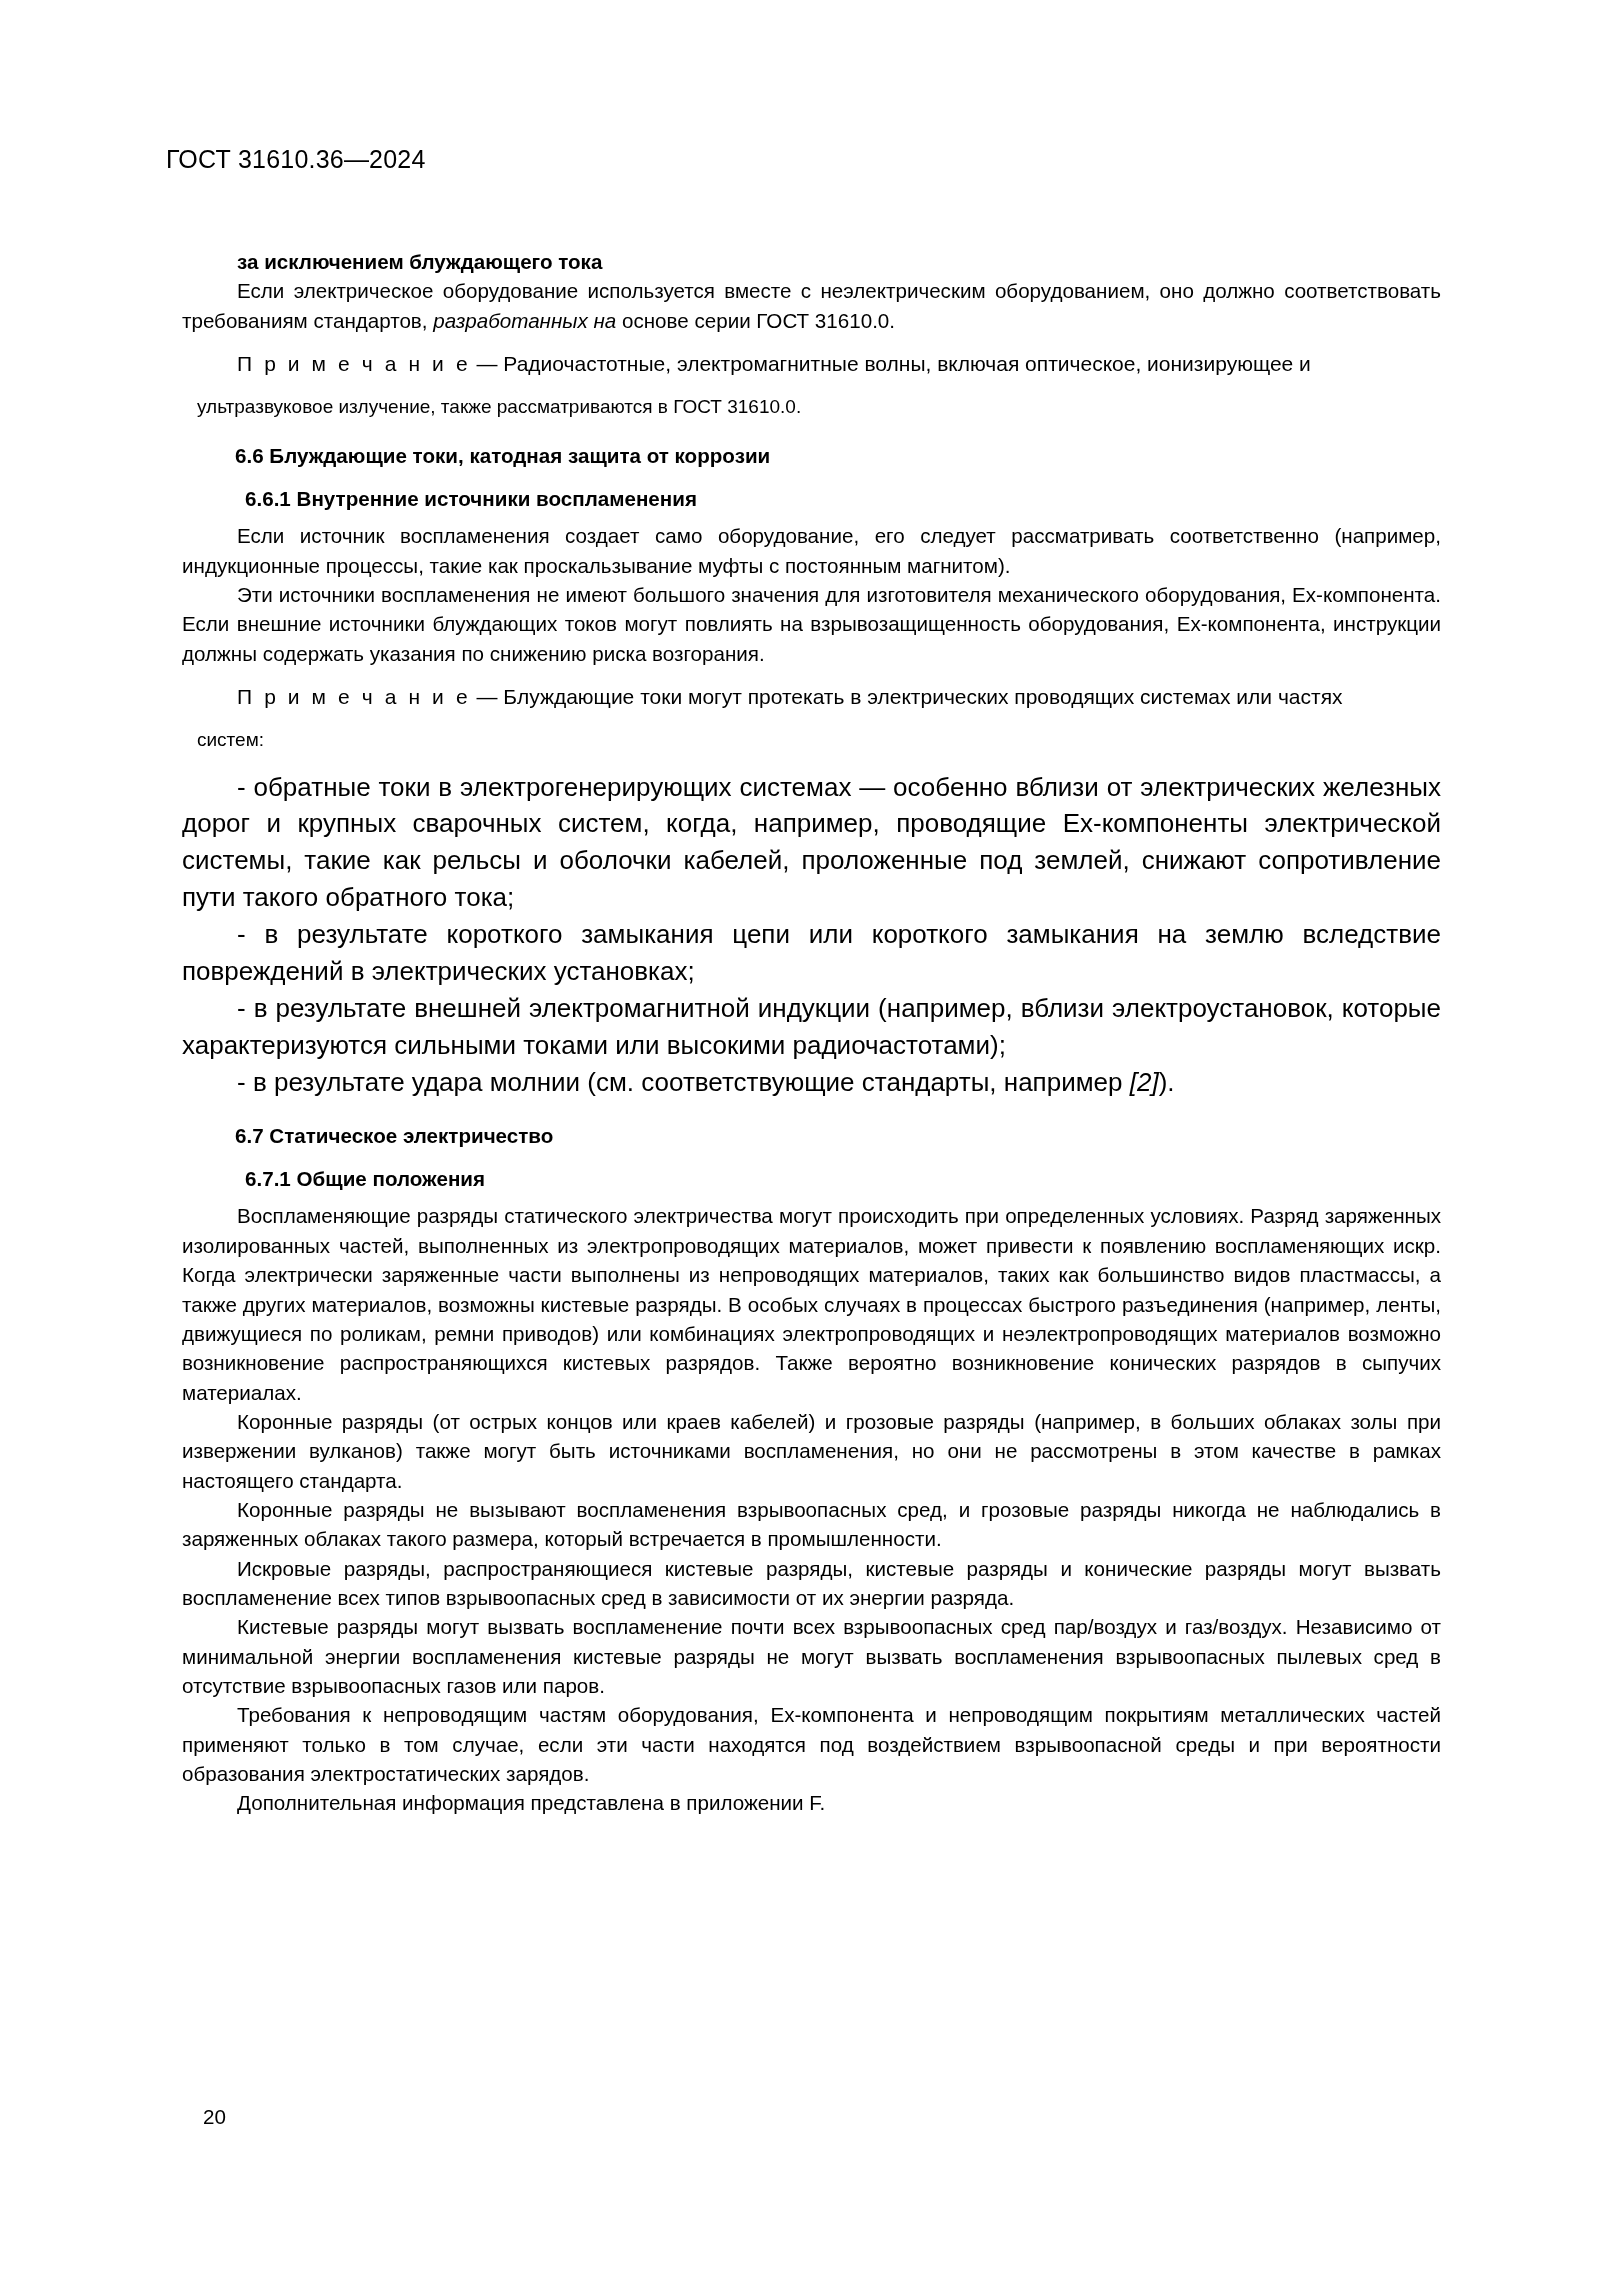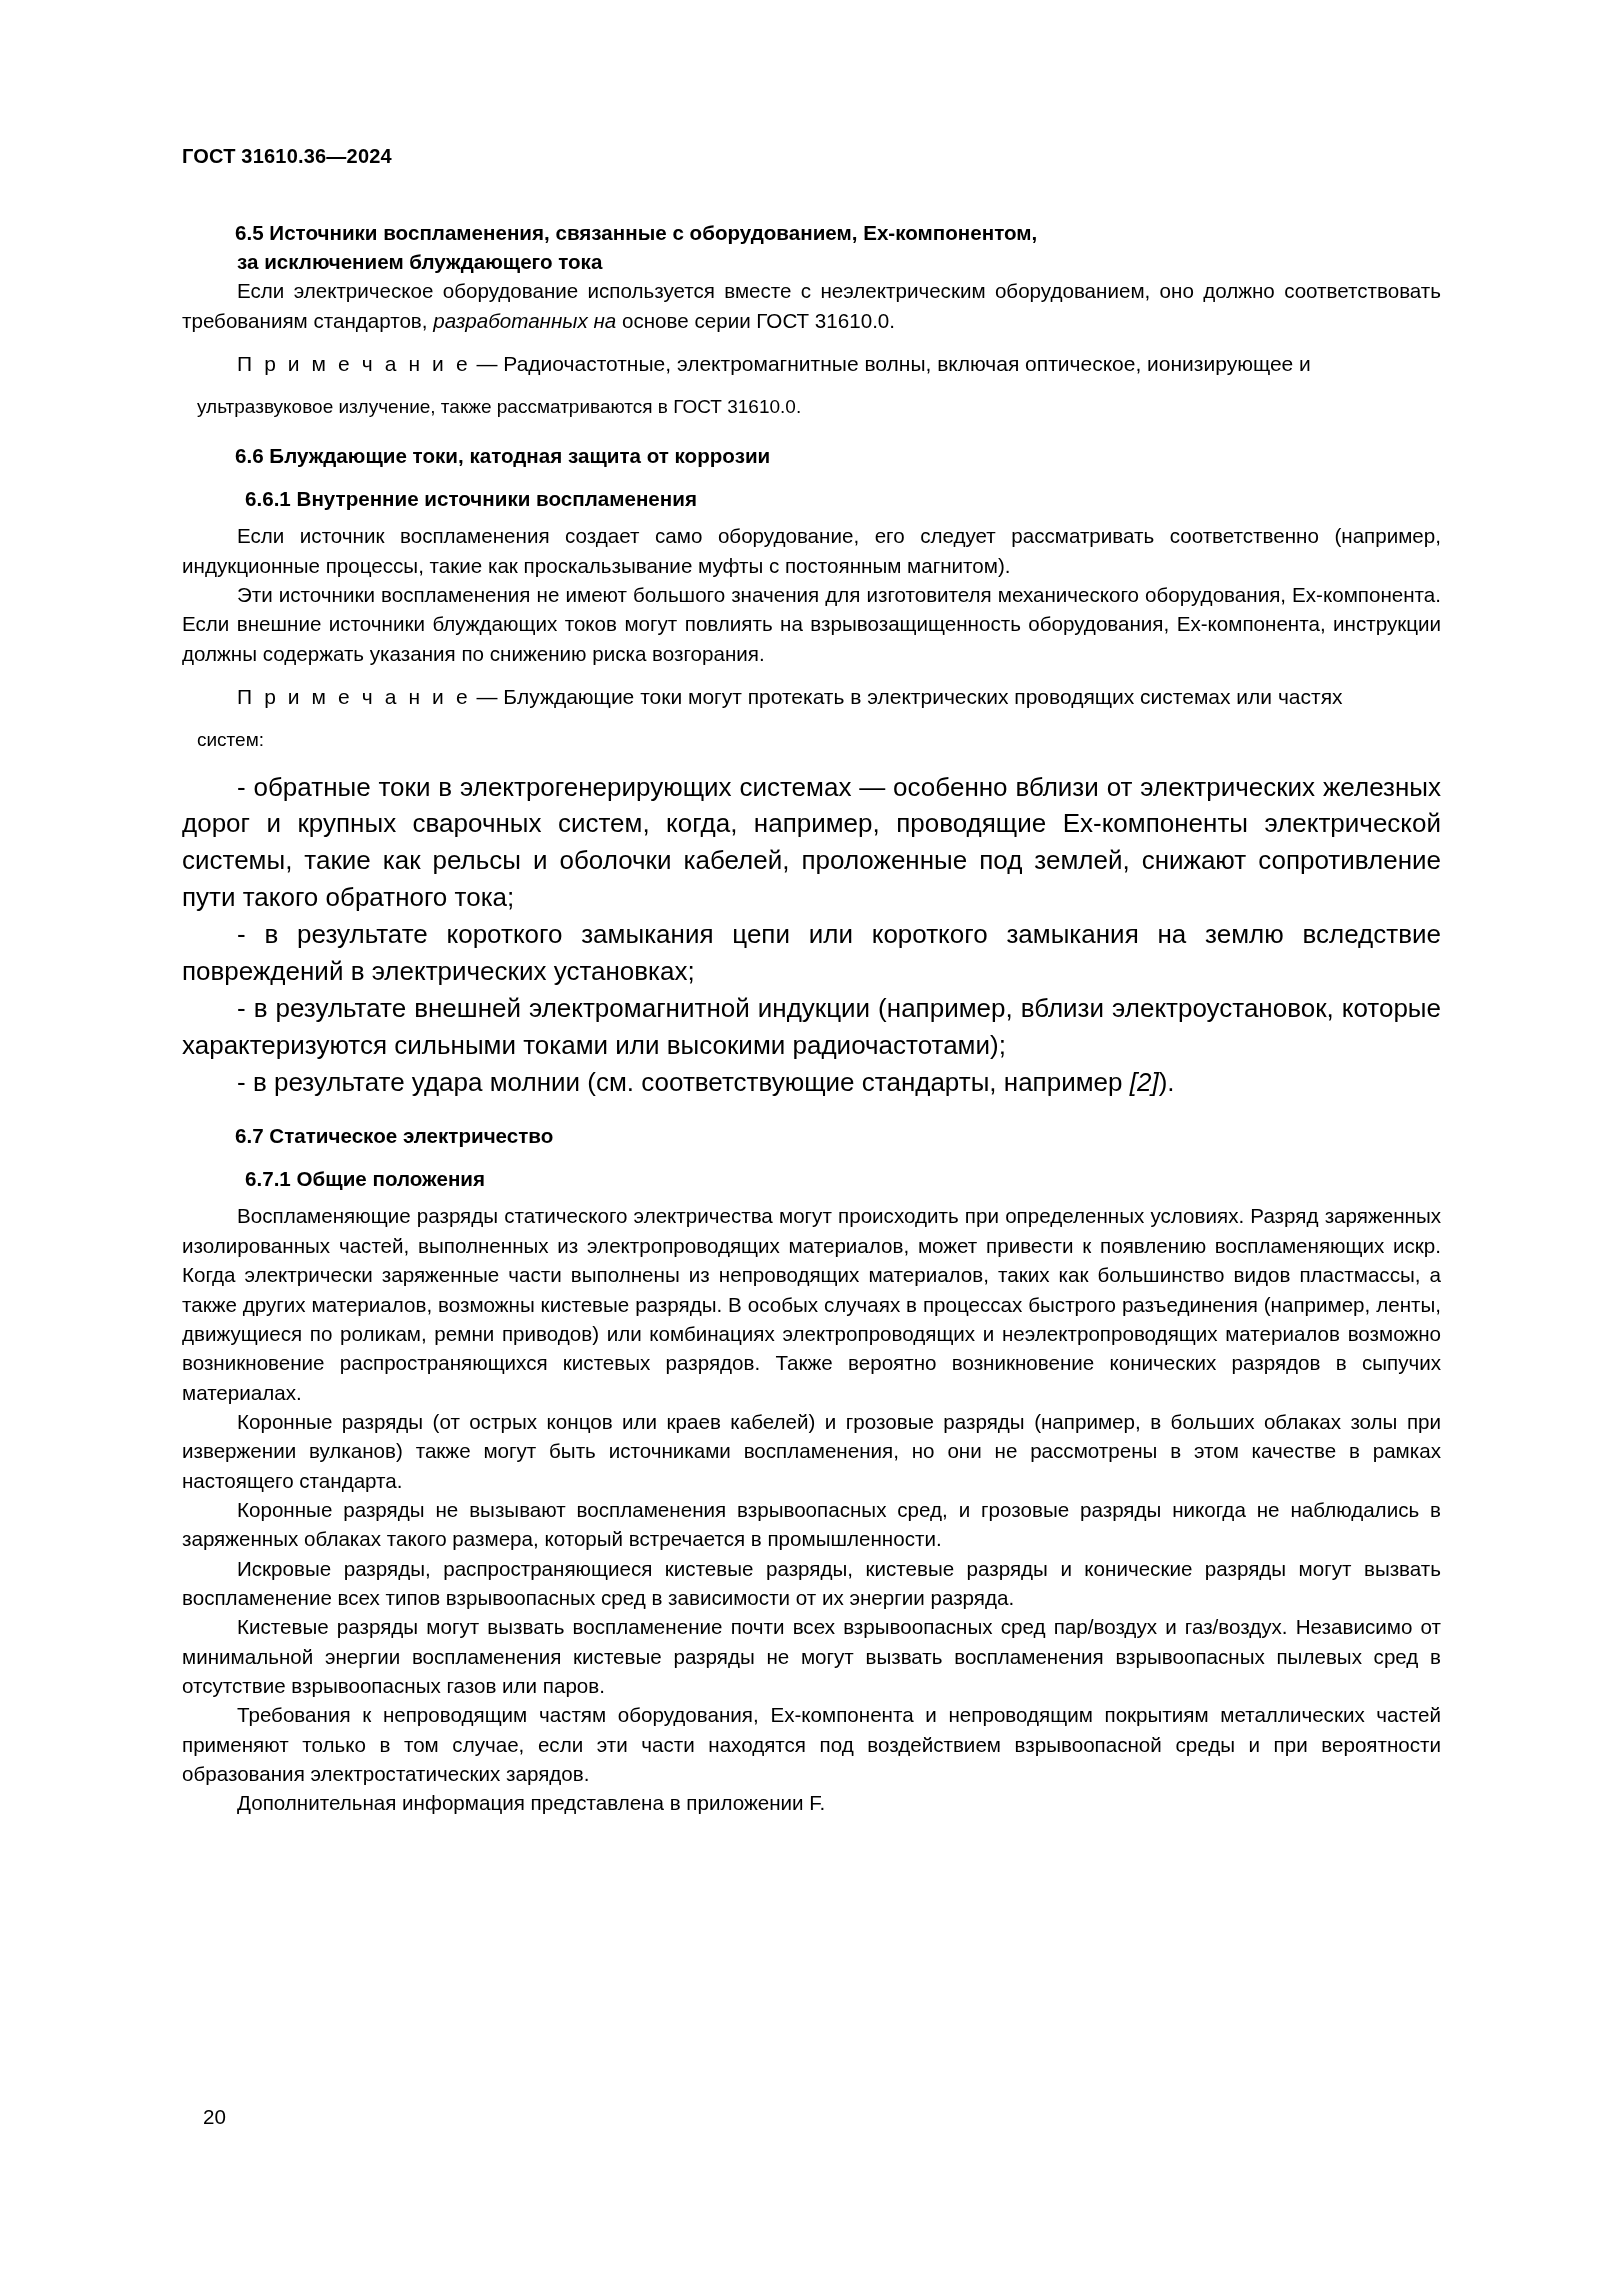--- a/index.html
+++ b/index.html
@@ -13,23 +13,23 @@
     height: 2293px;
     margin: 0 auto;
     background: #ffffff;
     font-family: "Liberation Sans", sans-serif;
     color: #000000;
     box-sizing: border-box;
   }
   .header {
     position: absolute;
     top: 145px;
-    left: 182px;
-    font-size: 20px;
-    font-weight: bold;
+    left: 166px;
+    font-size: 25px;
+    font-weight: normal;
     letter-spacing: 0.2px;
   }
   .content {
     position: absolute;
     top: 218px;
     left: 182px;
     width: 1259px;
   }
   .h2 {
     font-size: 20.6px;
@@ -101,21 +101,21 @@
 </head>
 <body>
 
 <div class="page">
 
   <div class="header">ГОСТ 31610.36—2024</div>
 
   <div class="content">
 
     <div class="h2">
-      <span>6.5  Источники воспламенения, связанные с оборудованием, Ex-компонентом,</span><br>
+      <br>
       <span>за исключением блуждающего тока</span>
     </div>
 
     <p class="body p-gap"><span>Если электрическое оборудование используется вместе с неэлектрическим оборудованием, оно должно соответствовать требованиям стандартов, </span><span class="ital">разработанных на</span><span> основе серии ГОСТ 31610.0.</span></p>
 
     <p class="note"><span class="spaced">П р и м е ч а н и е</span><span>  — Радиочастотные, электромагнитные волны, включая оптическое, ионизирующее и</span></p>
     <p class="note-cont">ультразвуковое излучение, также рассматриваются в ГОСТ 31610.0.</p>
 
     <div class="h2 sec-gap-before">6.6  Блуждающие токи, катодная защита от коррозии</div>
 

